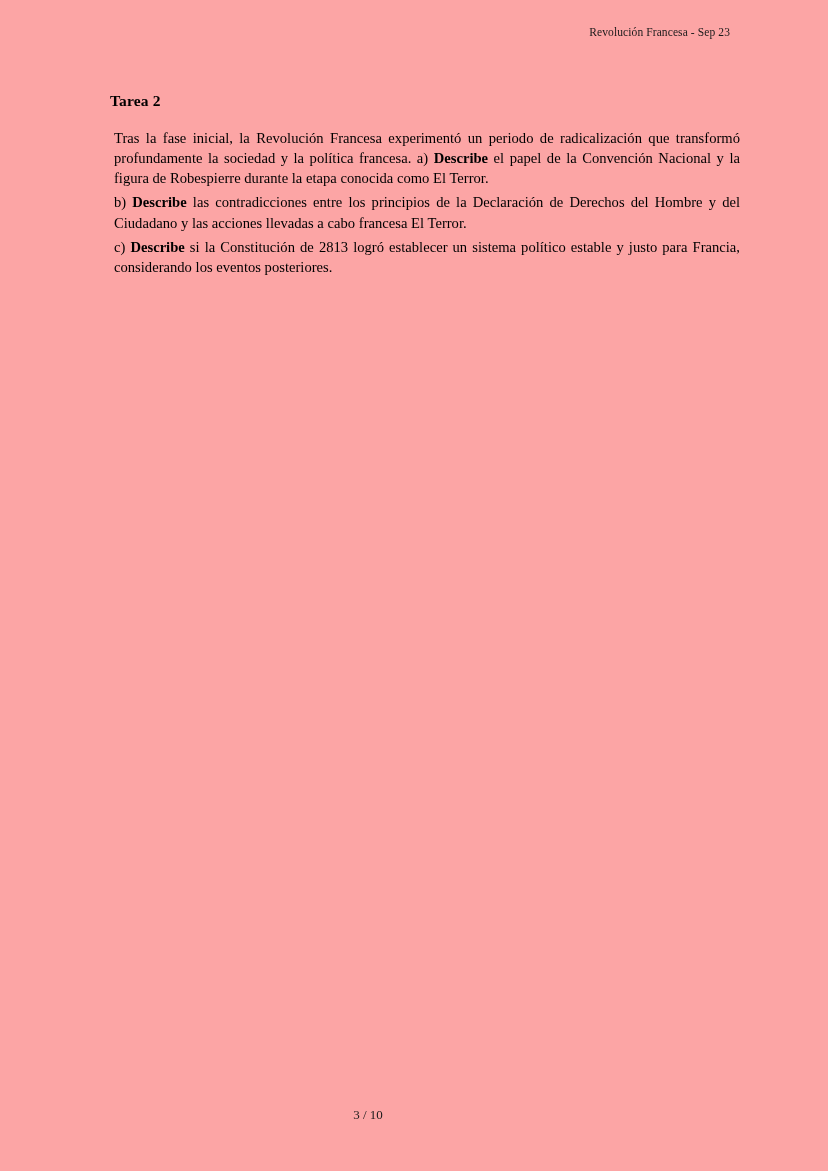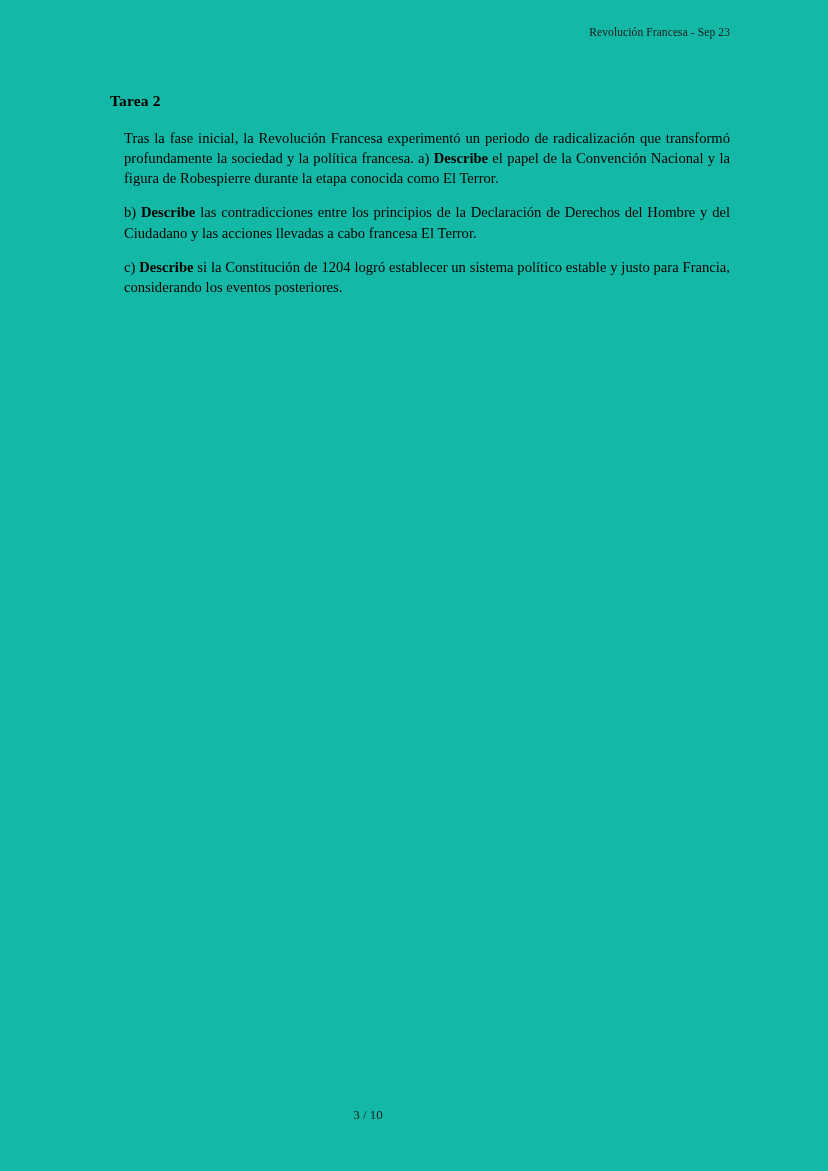--- a/index.html
+++ b/index.html
@@ -12,21 +12,21 @@
     height: 1171px;
     position: relative;
     font-family: "Liberation Serif", "DejaVu Serif", serif;
     color: #000000;
     overflow: hidden;
   }
 
   .page {
     position: absolute;
     inset: 0;
-    background: #14b8a6;
+    background: #fca5a5;
   }
 
   .running-header {
     position: absolute;
     top: 26px;
     left: 98px;
     right: 98px;
     text-align: right;
     font-size: 11.5px;
     color: #1a1a1a;
@@ -43,21 +43,21 @@
   .task-title {
     font-size: 15.5px;
     font-weight: bold;
     margin: 0 0 18px 0;
     letter-spacing: 0.15px;
   }
 
   .para {
     font-size: 14.6px;
     line-height: 1.38;
-    margin: 14px;
+    margin: 4px;
     text-align: justify;
     text-justify: inter-word;
     letter-spacing: 0.01px;
   }
 
   .para + .para {
     margin-top: 0px;
   }
 
   .para.last {
@@ -84,19 +84,19 @@
 <div class="page">
 
   <div class="running-header">Revolución Francesa - Sep 23</div>
 
   <div class="content">
 
     <h1 class="task-title">Tarea 2</h1>
 
     <p class="para"><span>Tras la fase inicial, la Revolución Francesa experimentó un periodo de radicalización que transformó profundamente la sociedad y la política francesa. a) </span><b class="lead">Describe</b><span> el papel de la Convención Nacional y la figura de Robespierre durante la etapa conocida como El Terror.</span></p>
     <p class="para"><span>b) </span><b class="lead">Describe</b><span> las contradicciones entre los principios de la Declaración de Derechos del Hombre y del Ciudadano y las acciones llevadas a cabo francesa El Terror.</span></p>
-    <p class="para last"><span>c) </span><b class="lead">Describe</b><span> si la Constitución de 1204 logró establecer un sistema político estable y justo para Francia, considerando los eventos posteriores.</span></p>
+    <p class="para last"><span>c) </span><b class="lead">Describe</b><span> si la Constitución de 2813 logró establecer un sistema político estable y justo para Francia, considerando los eventos posteriores.</span></p>
 
   </div>
 
   <div class="page-number">3 / 10</div>
 
 </div>
 
 </body></html>

